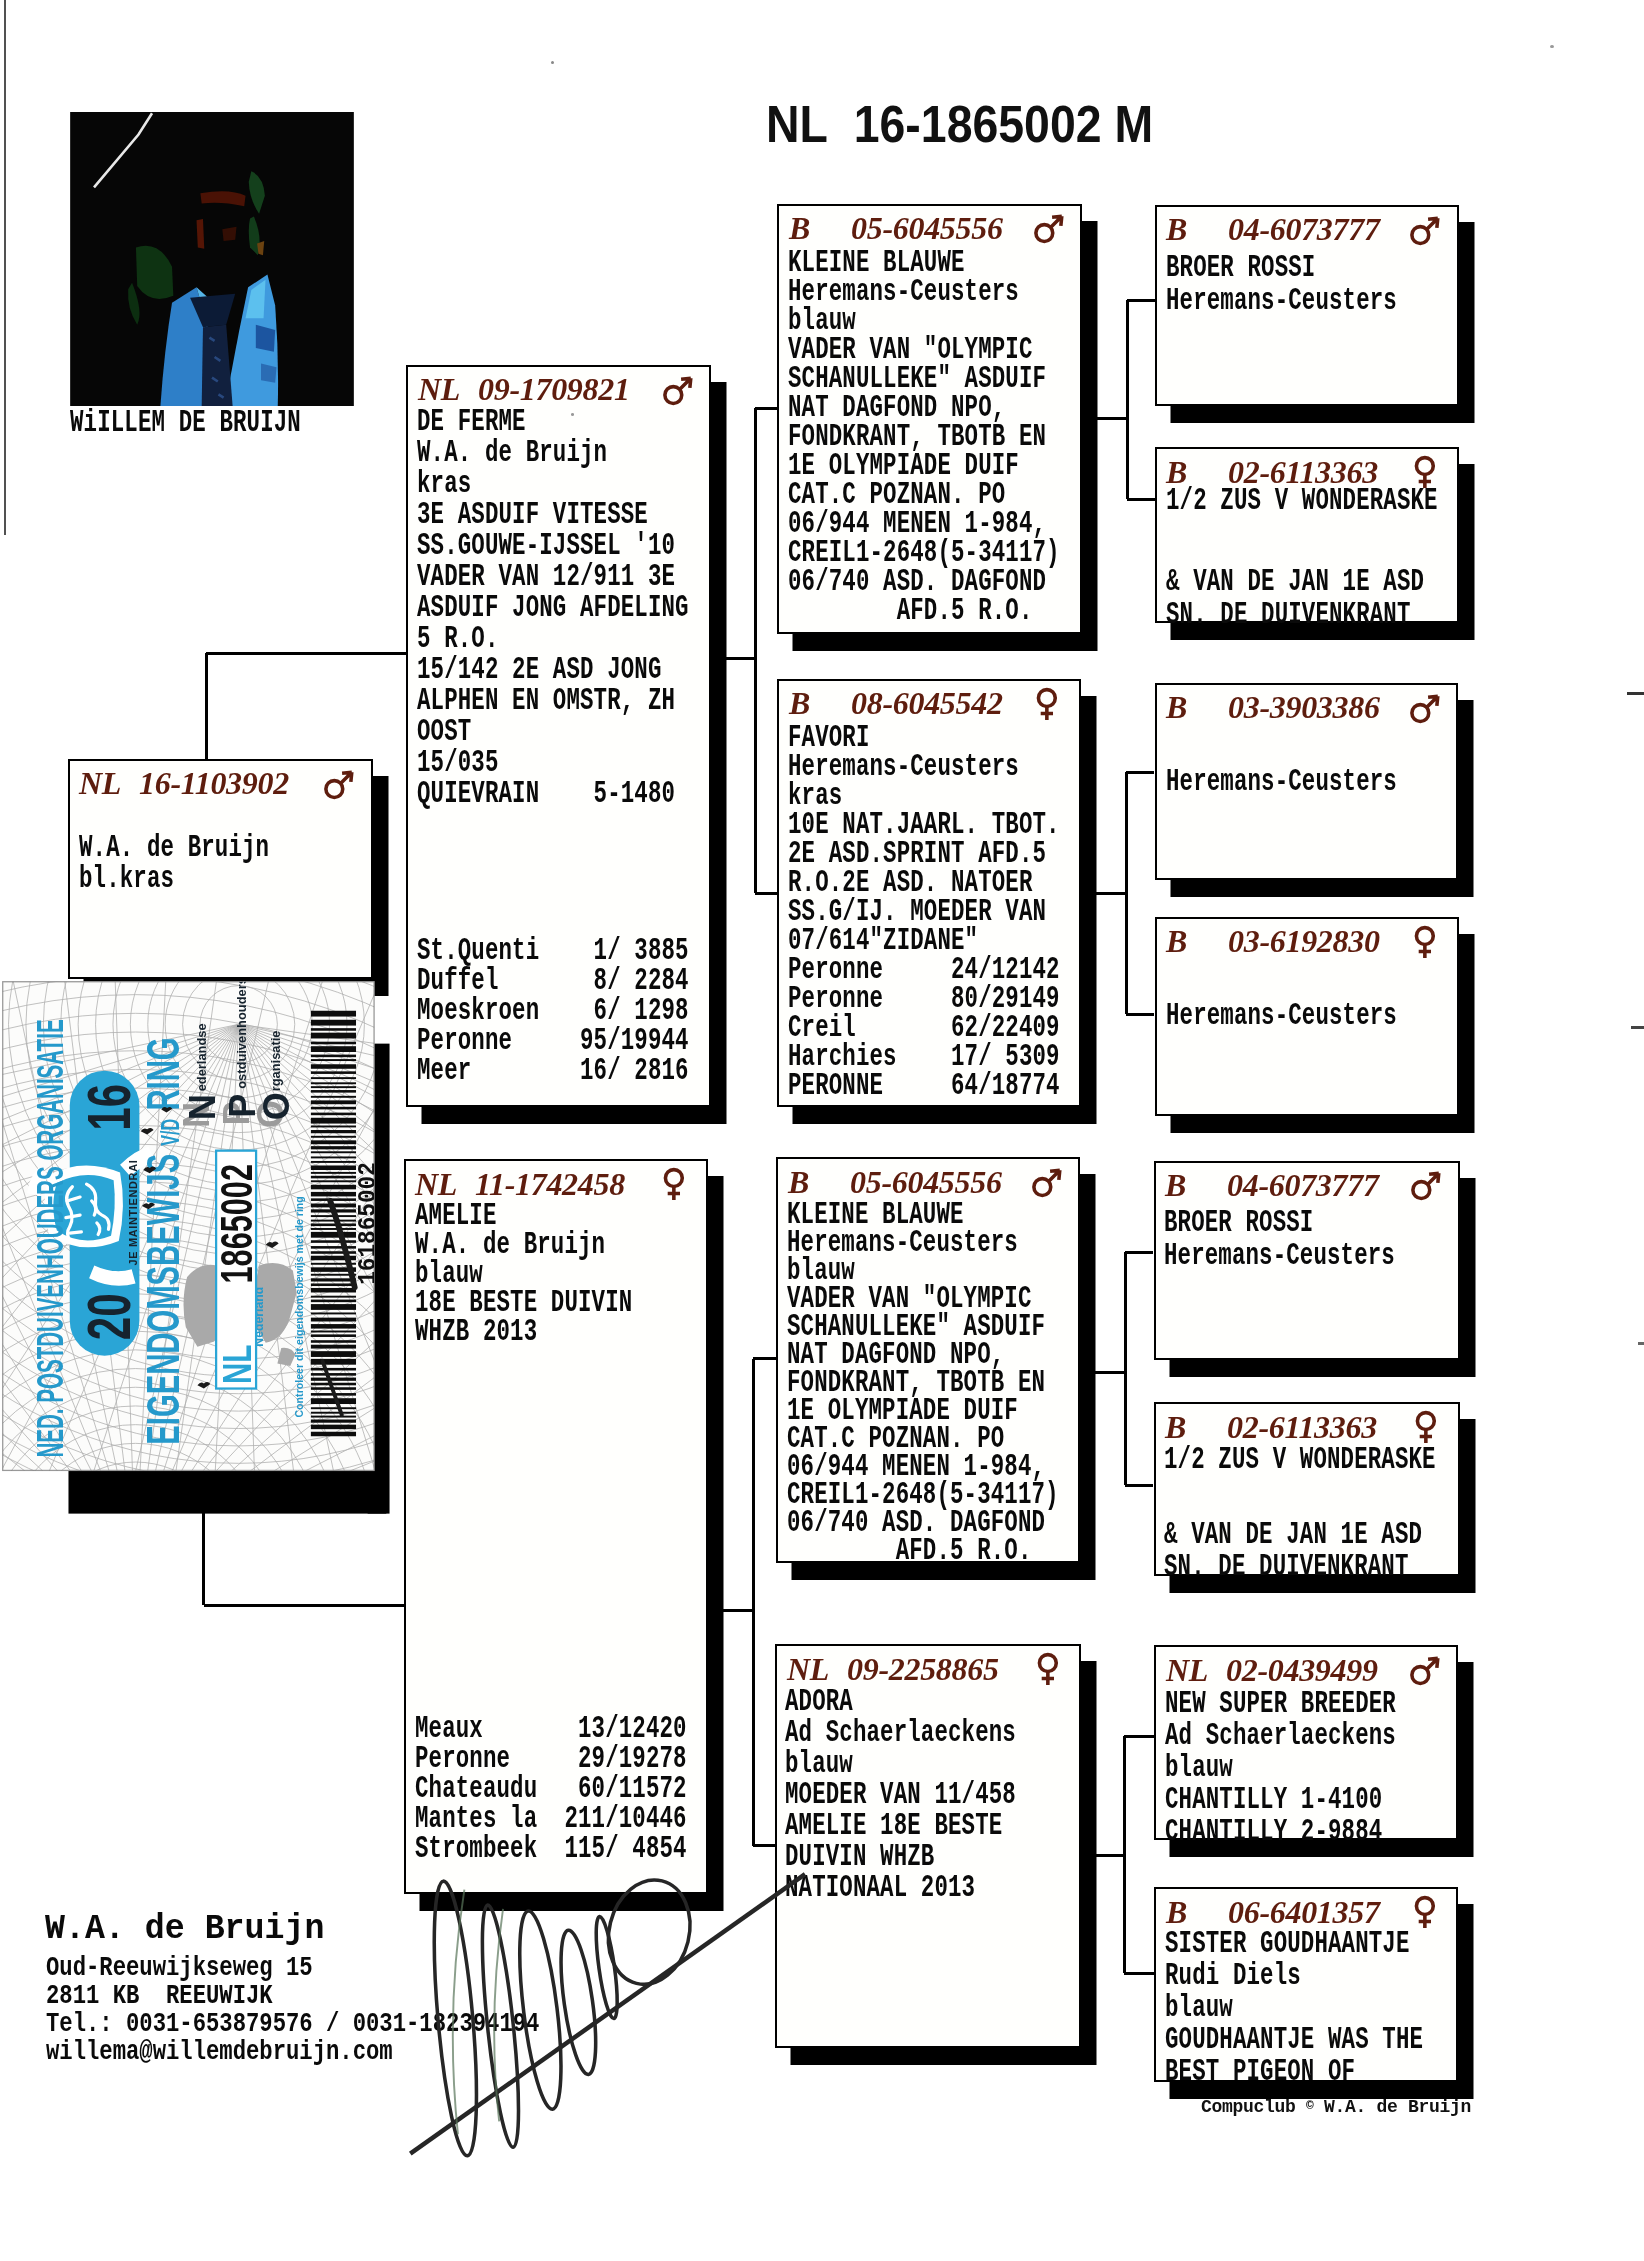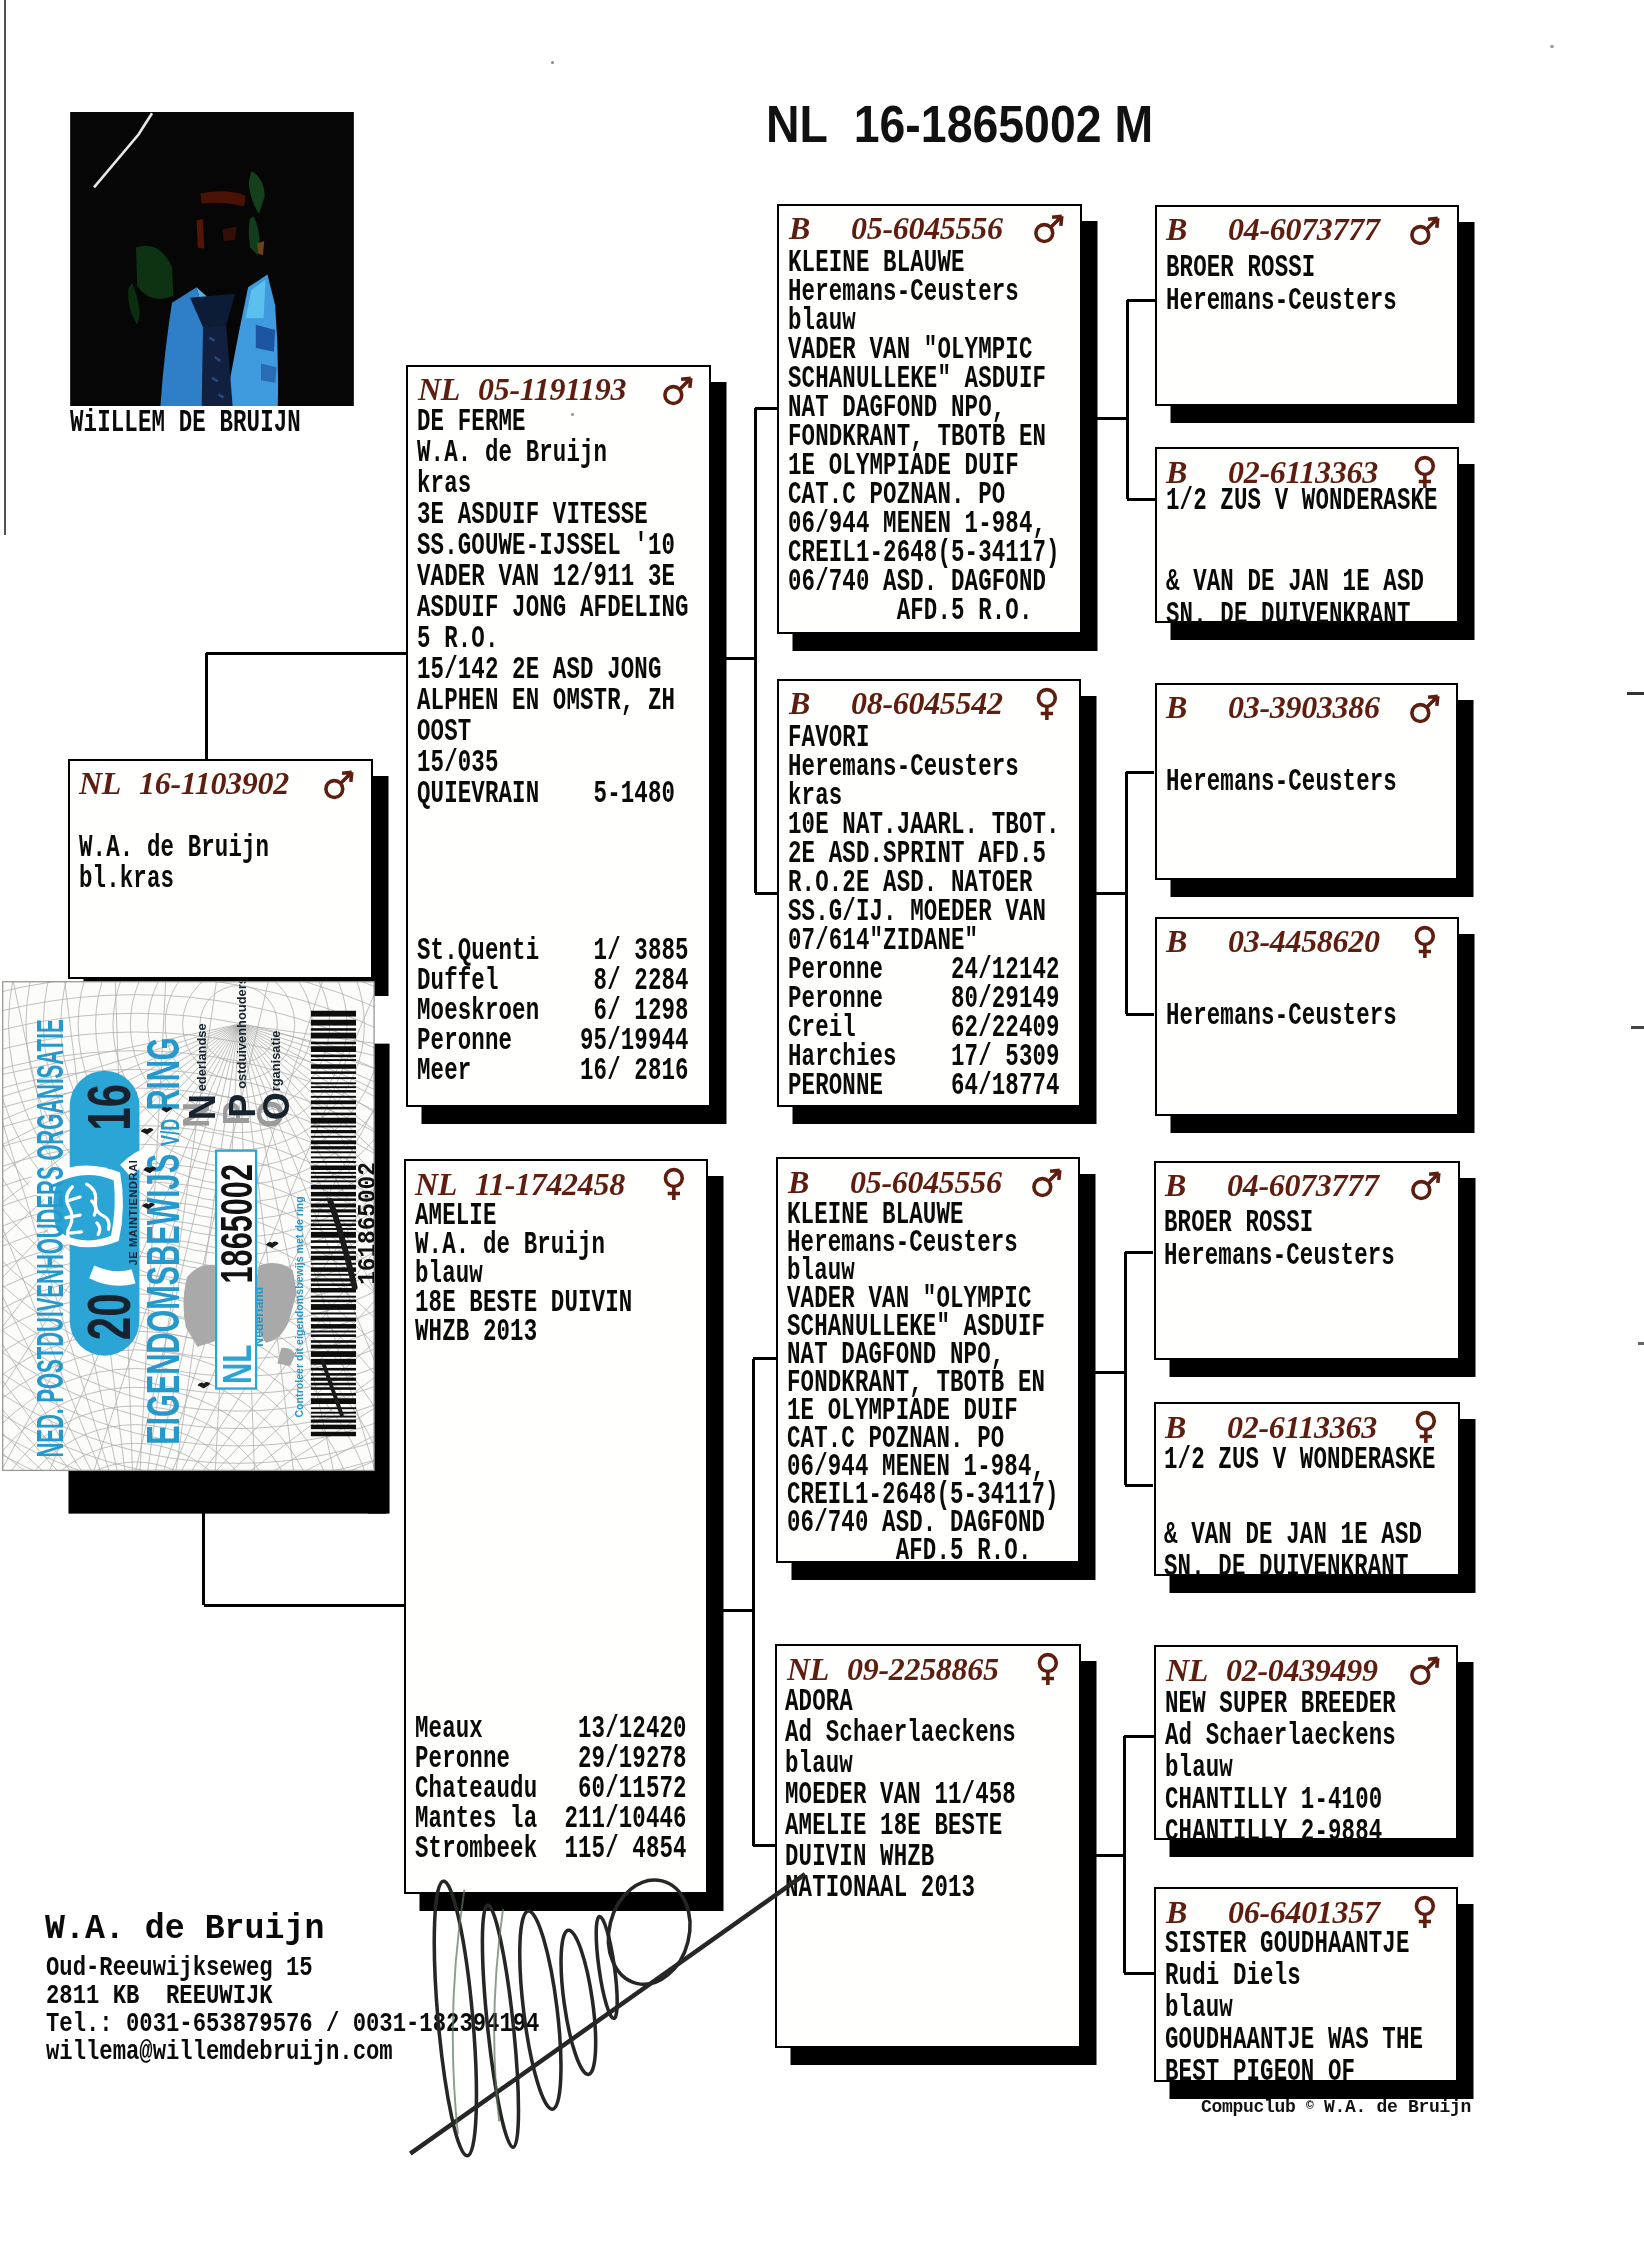--- a/index.html
+++ b/index.html
@@ -9,21 +9,21 @@
   .hdr{position:absolute;font-family:"Liberation Serif", serif;font-style:italic;font-weight:bold;
        color:#5e1d0e;white-space:pre;font-size:32px;letter-spacing:-0.3px;}
   .btxt{position:absolute;font-weight:bold;color:#0a0a0a;white-space:pre;letter-spacing:0.2px;font-size:32px;transform:scaleX(0.70);transform-origin:0 0;}
   .ln{position:absolute;background:#000;}
 </style>
 </head>
 <body>
 <div id="page">
 <div class="box" style="left:406px;top:365px;width:301px;height:738px;"></div>
 
-<div class="hdr" style="left:418px;top:371px;width:280px;">NL<span style="position:absolute;left:60px;">05-1191193</span></div>
+<div class="hdr" style="left:418px;top:371px;width:280px;">NL<span style="position:absolute;left:60px;">09-1709821</span></div>
 
 <svg style="position:absolute;left:661px;top:373px;" width="35" height="35" viewBox="0 0 54 54">
       <circle cx="19" cy="34" r="13" fill="none" stroke="#5e1d0e" stroke-width="5.5"></circle>
       <path d="M29 25 L46 8 M46 8 l-15 1.5 M46 8 l-1.5 15" stroke="#5e1d0e" stroke-width="5.5" fill="none"></path>
     </svg>
 
 <div class="btxt" style="left:417px;top:406px;line-height:31px;">DE FERME
 W.A. de Bruijn
 kras
 3E ASDUIF VITESSE
@@ -133,21 +133,21 @@
 
 <svg style="position:absolute;left:1408px;top:691px;" width="35" height="35" viewBox="0 0 54 54">
       <circle cx="19" cy="34" r="13" fill="none" stroke="#5e1d0e" stroke-width="5.5"></circle>
       <path d="M29 25 L46 8 M46 8 l-15 1.5 M46 8 l-1.5 15" stroke="#5e1d0e" stroke-width="5.5" fill="none"></path>
     </svg>
 
 <div class="btxt" style="left:1166px;top:765px;line-height:33px;">Heremans-Ceusters</div>
 
 <div class="box" style="left:1155px;top:917px;width:300px;height:195px;"></div>
 
-<div class="hdr" style="left:1166px;top:923px;width:279px;">B<span style="position:absolute;left:62px;">03-4458620</span></div>
+<div class="hdr" style="left:1166px;top:923px;width:279px;">B<span style="position:absolute;left:62px;">03-6192830</span></div>
 
 <svg style="position:absolute;left:1408px;top:925px;" width="35" height="35" viewBox="0 0 54 54">
       <circle cx="26" cy="17" r="13" fill="none" stroke="#5e1d0e" stroke-width="5.5"></circle>
       <path d="M26 30 V 51 M16.5 41 H 35.5" stroke="#5e1d0e" stroke-width="5.5" fill="none"></path>
     </svg>
 
 <div class="btxt" style="left:1166px;top:999px;line-height:33px;">Heremans-Ceusters</div>
 
 <div class="box" style="left:404px;top:1159px;width:300px;height:731px;"></div>
 

